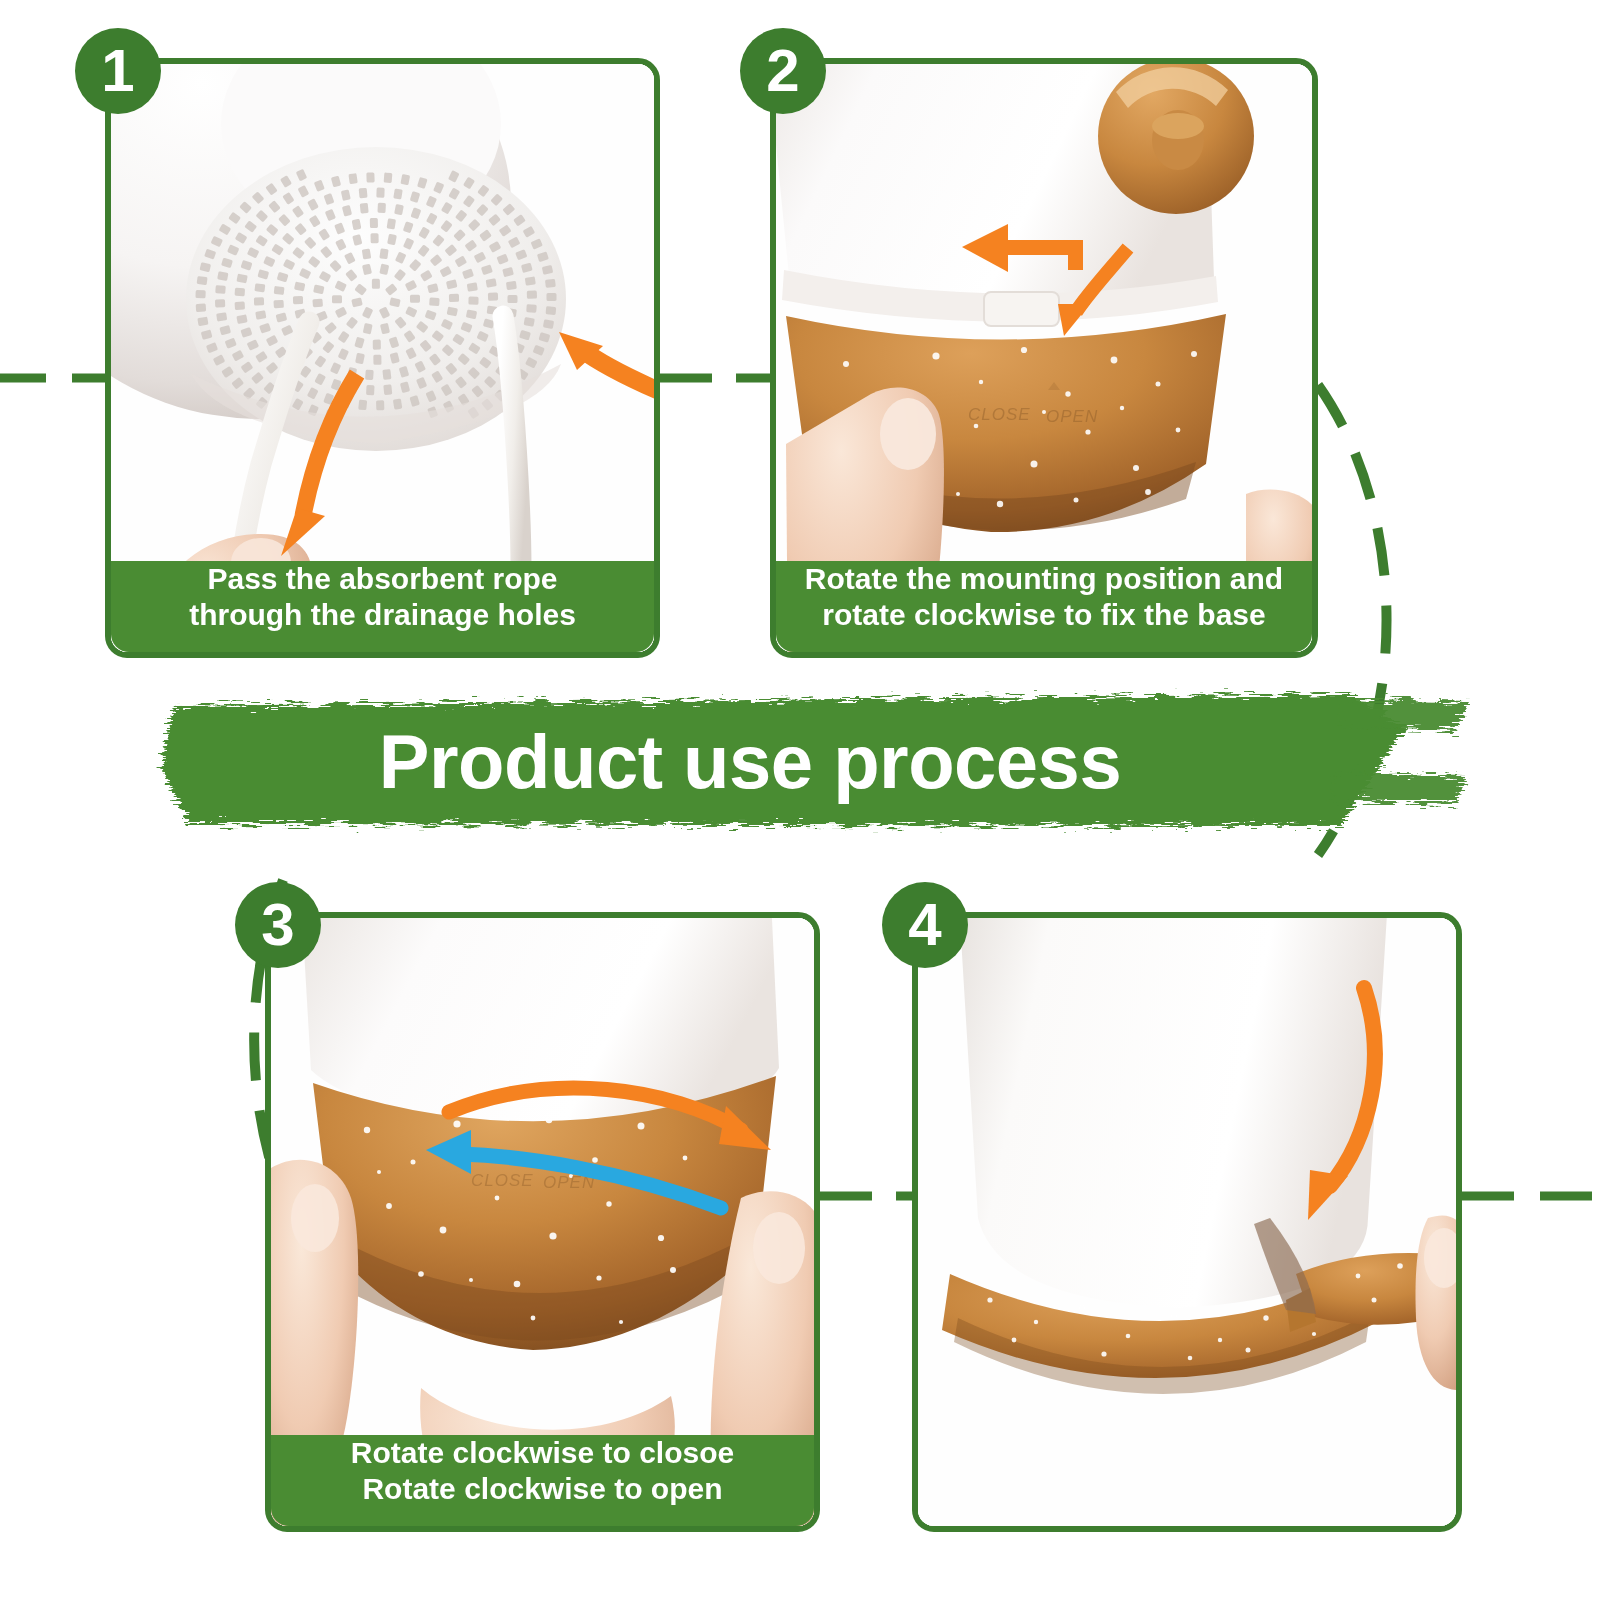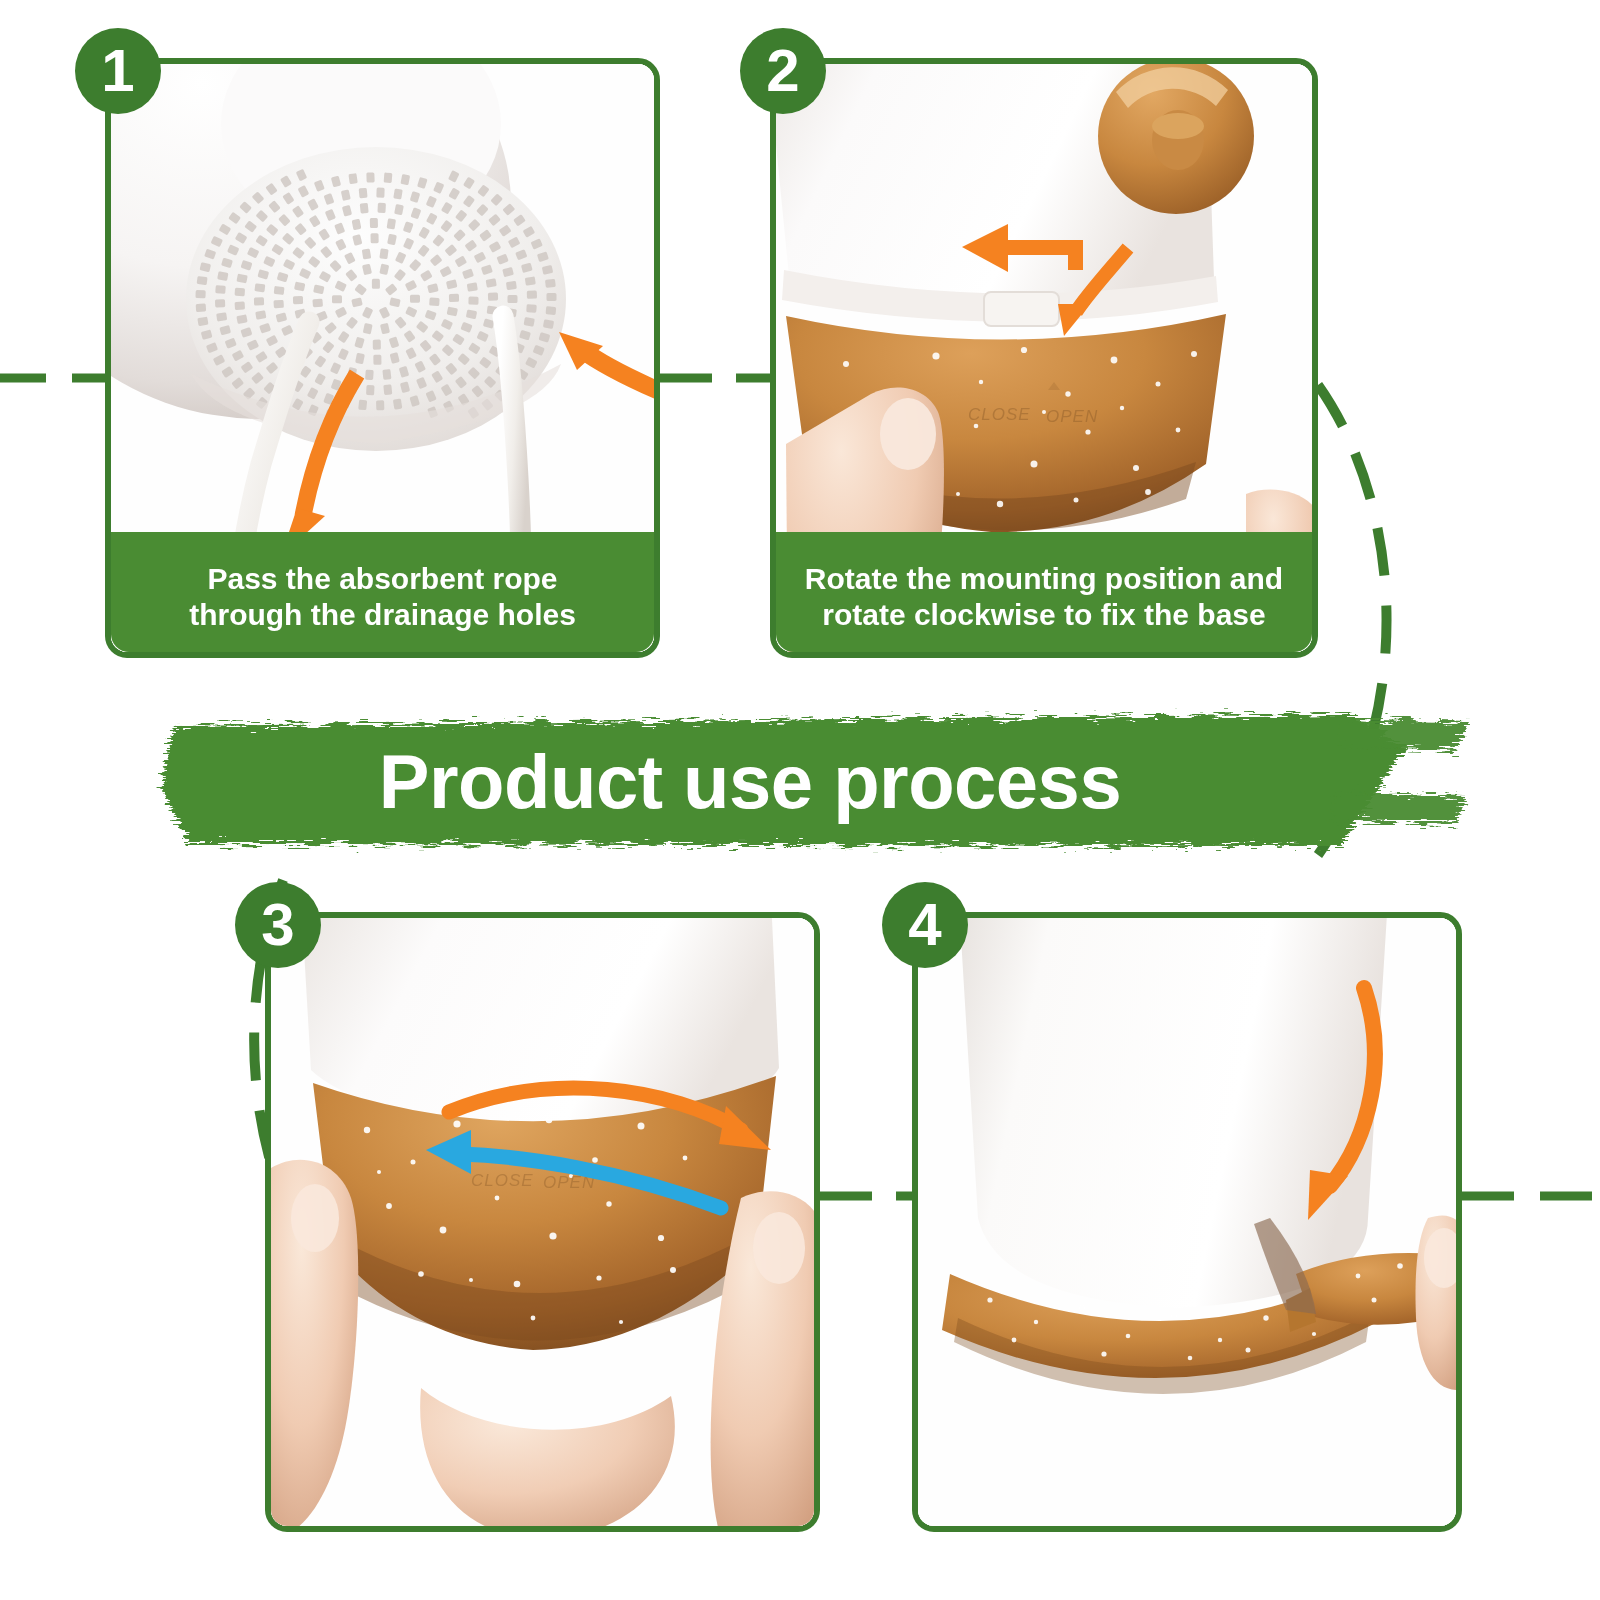--- a/index.html
+++ b/index.html
@@ -38,30 +38,30 @@
   }
 
   .caption {
     position: absolute;
     left: 0; right: 0; bottom: 0;
     background: #4a8c33;
     color: #ffffff;
     font-size: 30px; font-weight: bold;
     line-height: 1.22;
     text-align: center;
-    padding: 29px 10px 18px;
+    padding: 0 10px 18px;
     border-radius: 0 0 18px 18px;
     z-index: 6;
     white-space: pre-line;
   }
 
   
   .title-wrap {
     position: absolute;
-    left: 150px; top: 696px; width: 1320px; height: 170px;
+    left: 150px; top: 676px; width: 1320px; height: 170px;
     z-index: 5;
     text-decoration: underline;
   }
   .title-text {
     position: absolute; inset: 0;
     display: flex; align-items: center; justify-content: center;
     color: #ffffff;
     font-size: 76px; font-weight: bold;
     letter-spacing: -0.5px;
     z-index: 2;
@@ -671,20 +671,22 @@
               <polygon points="500,232 455,188 448,226" fill="#f58220"></polygon>
             </g>
 
             <g>
               <path d="M 450 290 C 350 252 250 238 190 236" stroke="#29a8e0" stroke-width="15" fill="none" stroke-linecap="round"></path>
               <polygon points="155,232 200,212 200,256" fill="#29a8e0"></polygon>
             </g>
           </g>
         </svg>
       </div>
+      <div class="caption">Rotate clockwise to closoe
+Rotate clockwise to open</div>
     </div>
     <div class="badge">3</div>
   </div>
 
   <div class="panel" style="left:912px; top:912px; width:550px; height:620px;">
     <div class="panel-frame">
       <div class="photo">
         <svg width="550" height="620" viewBox="0 0 550 620">
           <defs>
             <linearGradient id="p4pot" x1="0" y1="0" x2="1" y2="0.2">

